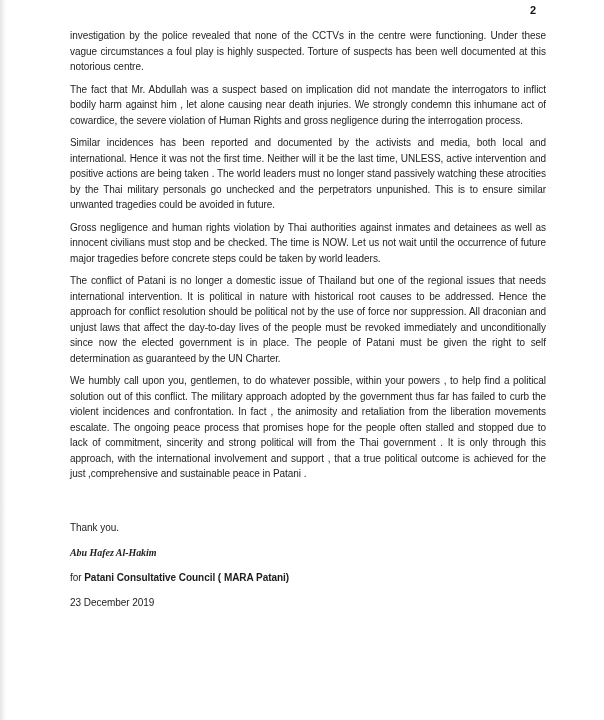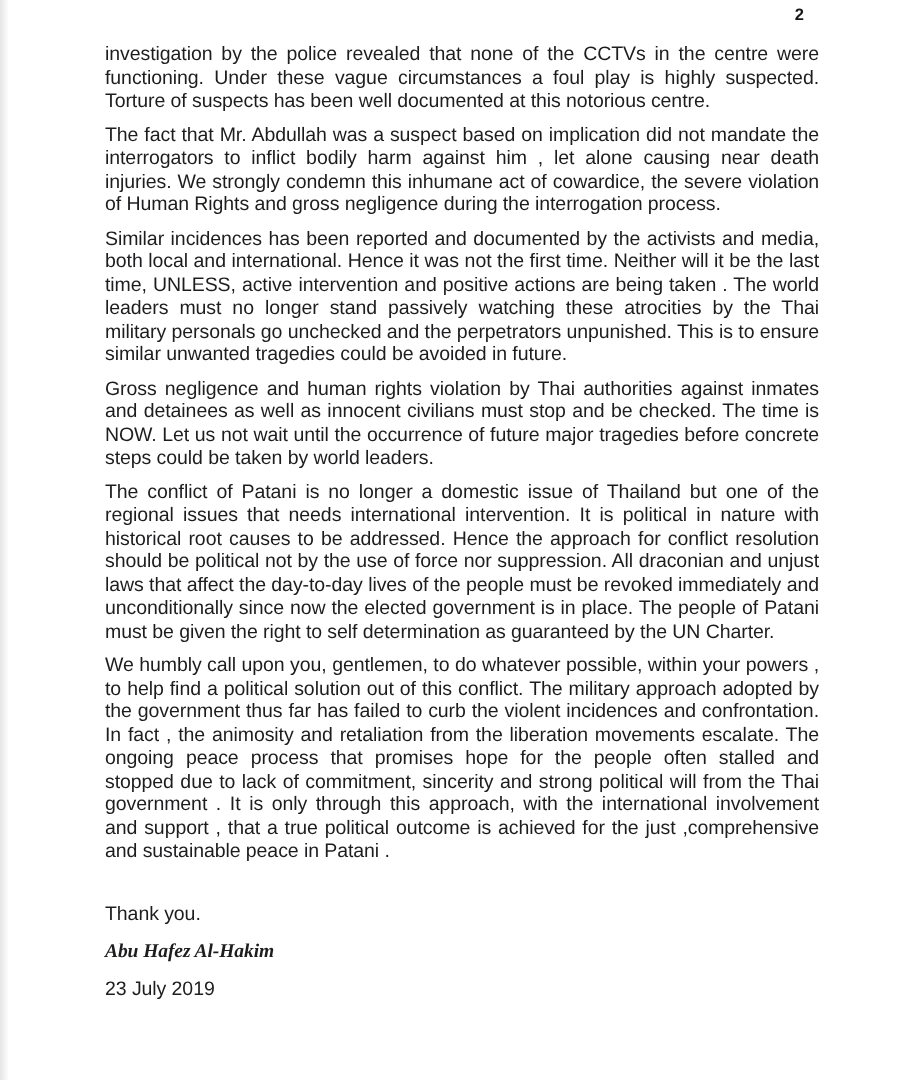--- a/index.html
+++ b/index.html
@@ -39,32 +39,32 @@
     line-height: 13px;
     font-weight: bold;
     color: #161616;
   }
   .doc-body {
     margin-top: 11px;
     width: 476px;
   }
   .doc-body p {
     margin: 0 0 7px 0;
-    font-size: 13px;
+    font-size: 10px;
     line-height: 15.5px;
     letter-spacing: -0.05px;
     text-align: justify;
     text-justify: inter-word;
     color: #1d1d1f;
     font-weight: 600; 
     -webkit-font-smoothing: antialiased;
   }
   .doc-body p { font-weight: 500; }
   .closing {
-    margin-top: 26px;
+    margin-top: 38px;
   }
   .closing p {
     margin: 0 0 9.5px 0;
     text-align: left;
   }
   .signatory-name {
     font-weight: bold !important;
     font-style: italic;
     font-family: Liberation Serif, serif;
   }
@@ -92,18 +92,19 @@
     <p>The conflict of Patani is no longer a domestic issue of Thailand but one of the regional issues that needs international intervention. It is political in nature with historical root causes to be addressed. Hence the approach for conflict resolution should be political not by the use of force nor suppression. All draconian and unjust laws that affect the day-to-day lives of the people must be revoked immediately and unconditionally since now the elected government is in place. The people of Patani must be given the right to self determination as guaranteed by the UN Charter.</p>
 
     <p>We humbly call upon you, gentlemen, to do whatever possible, within your powers , to help find a political solution out of this conflict. The military approach adopted by the government thus far has failed to curb the violent incidences and confrontation. In fact , the animosity and retaliation from the liberation movements escalate. The ongoing peace process that promises hope for the people often stalled and stopped due to lack of commitment, sincerity and strong political will from the Thai government . It is only through this approach, with the international involvement and support , that a true political outcome is achieved for the just ,comprehensive and sustainable peace in Patani .</p>
 
     <div class="closing">
 
       <p>Thank you.</p>
 
       <p class="signatory-name">Abu Hafez Al-Hakim</p>
 
+      <p><span>for </span><span class="org-bold">Patani Consultative Council ( MARA Patani)</span></p>
 
-      <p>23 July 2019</p>
+      <p>23 December 2019</p>
 
     </div>
   </div>
 </div>
 
 </body></html>

